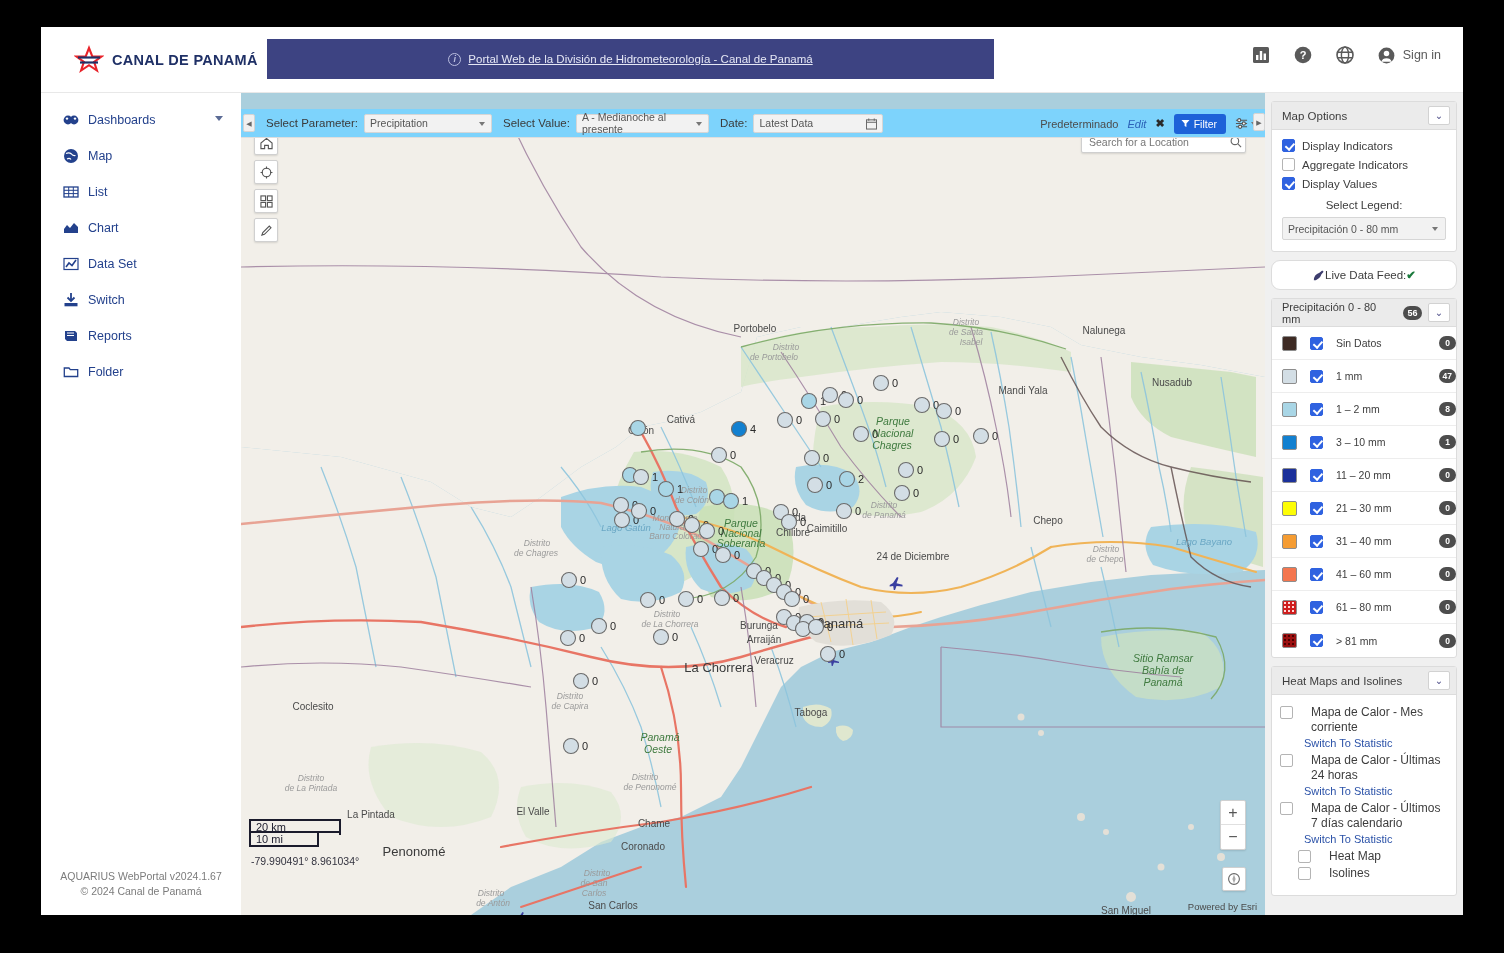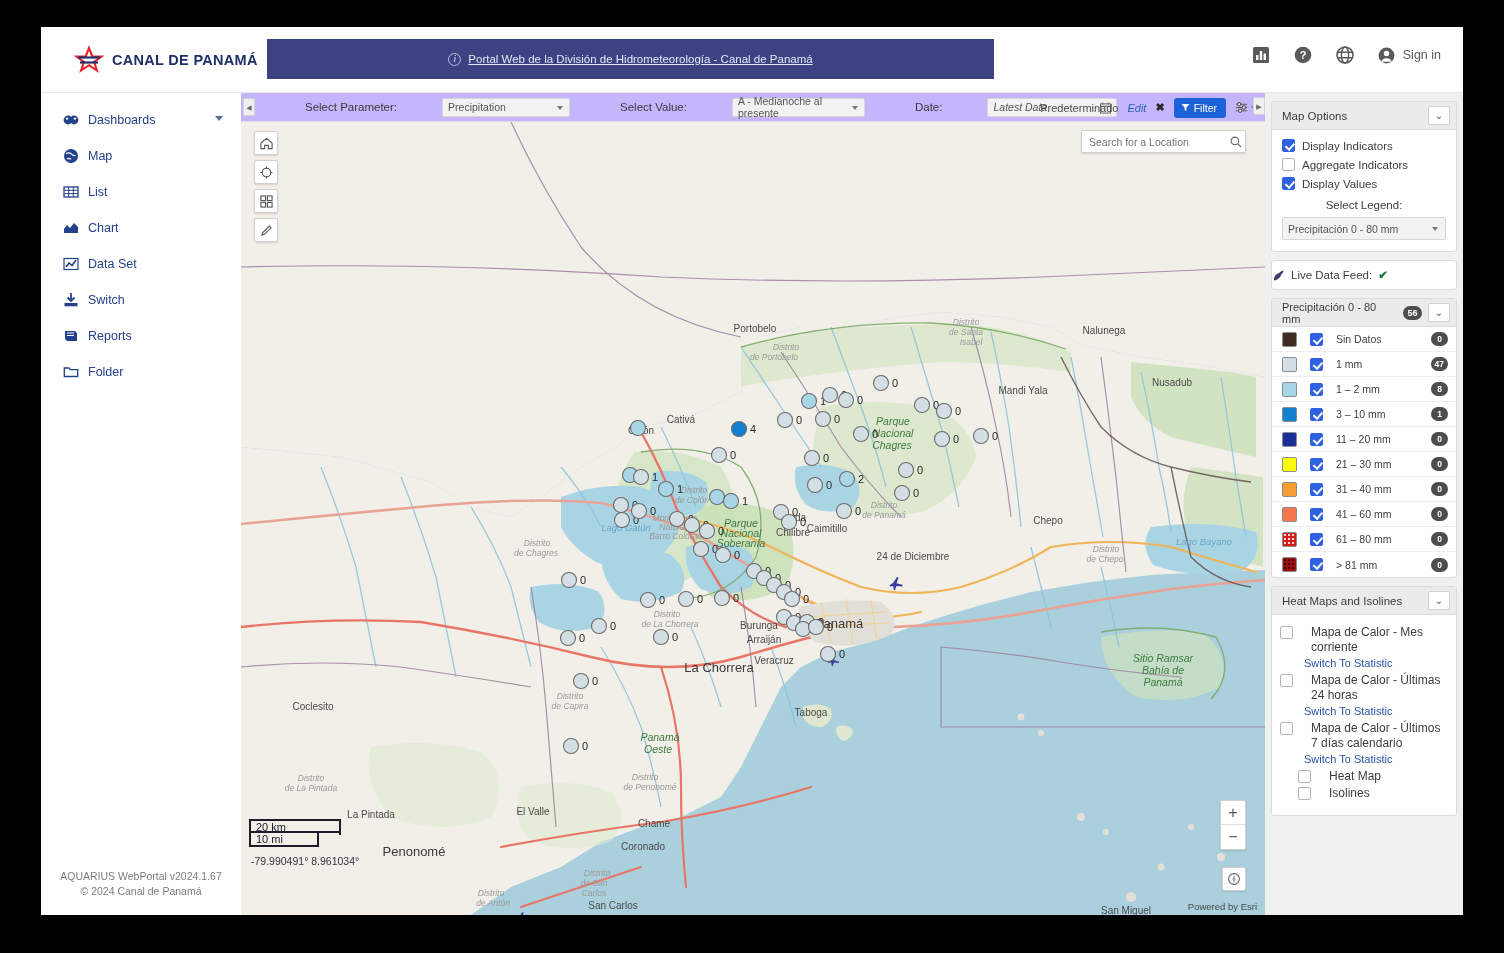--- a/index.html
+++ b/index.html
@@ -93,24 +93,24 @@
   }
 
   
   .maparea {
     position: absolute; left: 200px; top: 66px;
     width: 1024px; height: 822px;
     background: #aacfdd;
     overflow: hidden;
   }
   .toolbar {
-    position: absolute; left: 0; top: 0;
+    position: absolute; left: 0; top: 16px;
     width: 1024px; height: 29px;
-    background: #c4b5fd; border-bottom: 1px solid #dedede;
-    display: flex; align-items: center; z-index: 40; gap: 39px;
+    background: #7dd3fc; border-bottom: 1px solid #dedede;
+    display: flex; align-items: center; z-index: 40;
   }
   .tb-collapse {
     width: 12px; height: 18px; margin-left: 2px;
     background: #f0f0f0; border: 1px solid #d4d4d4;
     font-size: 7px; color: #666; text-align: center; line-height: 17px;
     cursor: pointer; border-radius: 2px;
   }
   .tb-label { font-size: 11.5px; color: #3a3a3a; margin-left: 11px; }
   .tb-select {
     height: 19px; margin-left: 6px;
@@ -119,21 +119,21 @@
     font-size: 10.5px; color: #555; cursor: pointer; position: relative;
   }
   .tb-select .cap {
     position: absolute; right: 6px; top: 7px;
     width: 0; height: 0;
     border-left: 3.5px solid transparent; border-right: 3.5px solid transparent;
     border-top: 4px solid #777;
   }
   .sel-param { width: 128px; }
   .sel-value { width: 133px; }
-  .sel-date { width: 130px; font-style: italic; }
+  .sel-date { width: 130px; }
   .cal-ic { position: absolute; right: 5px; top: 3px; width: 11px; height: 12px; color: #666; }
   .tb-right {
     position: absolute; right: 8px; top: 0; height: 29px;
     display: flex; align-items: center; gap: 9px;
   }
   .tb-plain { font-size: 11px; color: #4c4c4c; }
   .tb-link { font-size: 11px; color: #2b62b8; cursor: pointer; font-style: italic; }
   .tb-x { font-size: 11px; color: #2a2a2a; cursor: pointer; font-weight: bold; }
   .btn-filter {
     background: #1d62d8; color: #fff; font-size: 10.5px;
@@ -268,39 +268,39 @@
     padding: 0 5px; font-size: 10.5px; color: #555;
     position: relative; cursor: pointer;
   }
   .legend-select .cap {
     position: absolute; right: 7px; top: 9px;
     width: 0; height: 0;
     border-left: 3.5px solid transparent; border-right: 3.5px solid transparent;
     border-top: 4px solid #777;
   }
   .livefeed {
-    background: #fff; border: 1px solid #dcdcdc; border-radius: 3px;
-    height: 30px; display: flex; align-items: center; justify-content: flex-start;
-    gap: 6px; font-size: 11.5px; color: #3d3d3d; margin-bottom: 8px;
+    background: #fff; border: 1px solid #dcdcdc; border-radius: 9px;
+    height: 30px; display: flex; align-items: center; justify-content: center;
+    font-size: 11.5px; color: #3d3d3d; margin-bottom: 8px;
   }
   .legend-head {
     background: #ebebeb; height: 28px; display: flex;
     align-items: center; padding: 0 6px 0 10px;
     border-bottom: 1px solid #dcdcdc; gap: 6px;
   }
   .legend-head .ttl { font-size: 11px; color: #3d3d3d; }
   .badge {
     background: #4d4d4d; color: #fff; font-size: 9px;
     border-radius: 9px; min-width: 19px; height: 14px;
     display: flex; align-items: center; justify-content: center;
     padding: 0 4px; font-weight: bold;
   }
   .lgrow {
-    display: flex; align-items: center; height: 25px;
-    border-bottom: 1px solid #ededed; padding: 0 8px 0 10px;
+    display: flex; align-items: center; height: 33px;
+    border-bottom: 1px solid #ededed; padding: 0 0 0 10px;
   }
   .lgrow:last-child { border-bottom: none; }
   .swatch {
     width: 15px; height: 15px; border: 1px solid #8d8d8d;
     border-radius: 2px; flex: none;
   }
   .lgrow .cbx { margin-left: 13px; }
   .lglabel { font-size: 10.5px; color: #3d3d3d; margin-left: 13px; flex: 1; }
   .cntbadge {
     background: #4d4d4d; color: #fff; font-size: 8.5px;

